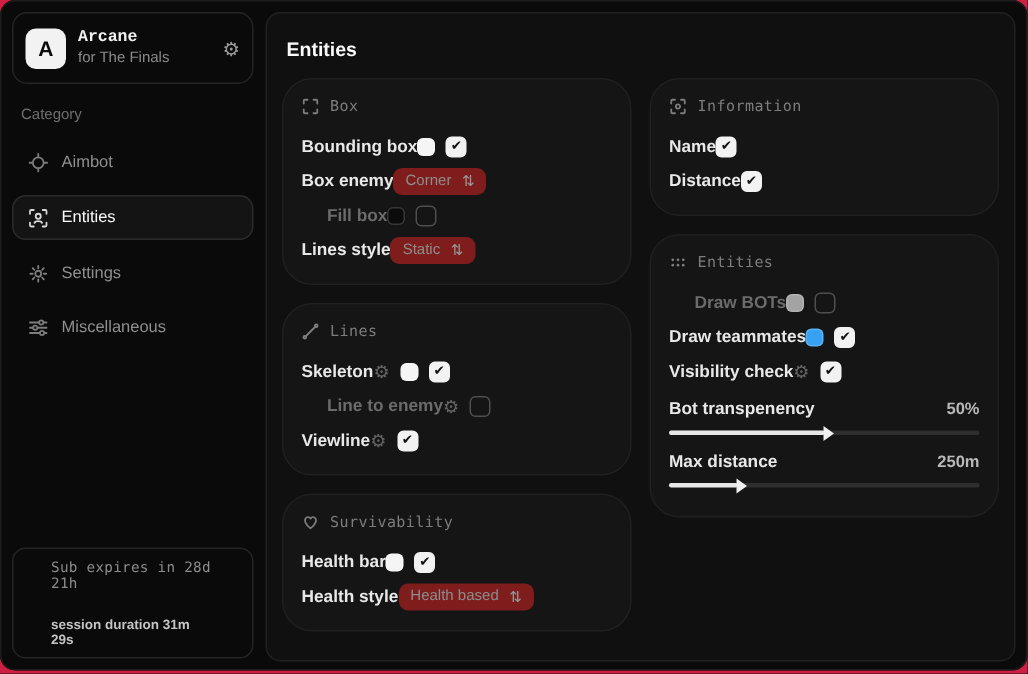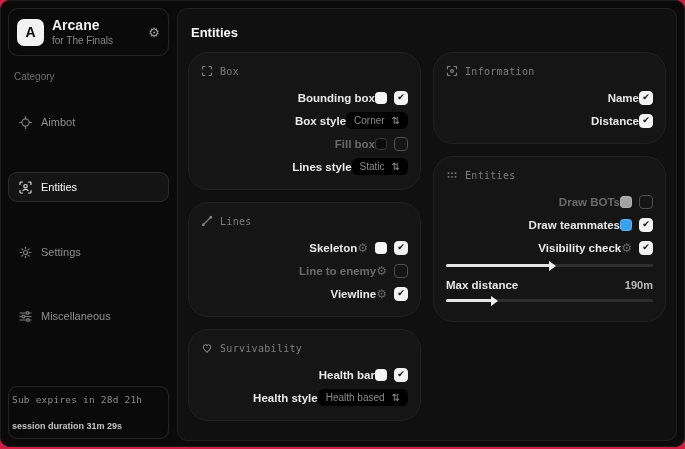--- a/index.html
+++ b/index.html
@@ -17,33 +17,33 @@
   }
   
   .sidebar{width:177px;box-sizing:border-box;padding:8px;display:flex;flex-direction:column;}
   .brand{
     display:flex;align-items:center;gap:8px;
     border:1px solid #242424;border-radius:10px;padding:5px 8px;height:36px;box-sizing:content-box;
   }
   .logo{width:27px;height:27px;border-radius:7px;background:#f2f2f2;color:#0a0a0a;
     display:flex;align-items:center;justify-content:center;font-weight:bold;font-size:14px;}
   .brand-txt{display:flex;flex-direction:column;line-height:1.25;}
-  .brand-name{font-size:14px;font-weight:bold;color:#f0f0f0;}
+  .brand-name{font-size:11px;font-weight:bold;color:#f0f0f0;font-family:Liberation Mono, monospace;}
   .brand-sub{font-size:10px;color:#8a8a8a;}
   .brand-gear{margin-left:auto;color:#9a9a9a;font-size:13px;line-height:1;cursor:pointer;}
   .cat-label{font-size:10px;color:#6f6f6f;margin:15px 6px 8px 6px;}
   .nav-item{
-    display:flex;align-items:center;gap:9px;height:26px;padding:0 10px;margin:18px 0;
+    display:flex;align-items:center;gap:9px;height:26px;padding:0 10px;margin:4px 0;
     border:1px solid transparent;border-radius:9px;color:#8f8f8f;font-size:11px;cursor:pointer;text-align:center;
   }
   .nav-item.selected{background:#141414;border-color:#2b2b2b;color:#fafafa;height:28px;}
   .nav-item .nicon{display:flex;color:#7d7d7d;}
   .nav-item.selected .nicon{color:#d8d8d8;}
   .side-spacer{flex:1;}
-  .side-footer{border:1px solid #242424;border-radius:9px;padding:7px 3px;}
+  .side-footer{border:1px solid #242424;border-radius:9px;padding:7px 25px;}
   .sf1{font-family:"DejaVu Sans Mono", monospace;font-size:9.5px;color:#8c8c8c;letter-spacing:.2px;}
   .sf2{font-size:9px;font-weight:bold;color:#c4c4c4;margin-top:16px;}
   
   .main{
     flex:1;margin:8px 8px 6px 0;background:#101010;
     border:1px solid #212121;border-radius:10px;
     padding:9px 10px;box-sizing:border-box;
     display:flex;flex-direction:column;
   }
   .page-title{font-size:13px;font-weight:bold;color:#fafafa;margin:7px 0 12px 3px;}
@@ -51,32 +51,32 @@
   .col{flex:1;min-width:0;}
   .card{
     background:#151515;border:1px solid #202020;border-radius:20px;
     padding:9px 12px 11px 12px;margin-bottom:12px;
   }
   .card-title{
     display:flex;align-items:center;gap:7px;margin:3px 0 9px 0;
     font-family:"DejaVu Sans Mono", monospace;font-size:10px;color:#7d7d7d;letter-spacing:.3px;
   }
   .card-title svg{flex:none;}
-  .row{display:flex;align-items:center;justify-content:flex-end;min-height:23px;}
+  .row{display:flex;align-items:center;justify-content:flex-start;min-height:23px;}
   .lbl{font-size:11.5px;font-weight:600;color:#e8e8e8;}
   .lbl.dim{color:#6b6b6b;padding-left:17px;}
   .ctrls{display:flex;align-items:center;gap:7px;}
   .gear{color:#646464;font-size:12px;line-height:1;cursor:pointer;}
   .sw{width:12px;height:12px;border-radius:4px;box-shadow:inset 0 0 0 1px rgba(255,255,255,.18);cursor:pointer;}
   .cb{width:14px;height:14px;box-sizing:border-box;border-radius:4px;border:1.5px solid #4e4e4e;
     display:flex;align-items:center;justify-content:center;cursor:pointer;}
   .cb.on{background:#f2f2f2;border-color:#f2f2f2;}
   .cb.on::after{content:"\2714";font-size:9px;color:#111;line-height:1;}
   .dd{
-    display:inline-flex;align-items:center;gap:7px;background:#000000;border-radius:6px;
+    display:inline-flex;align-items:center;gap:7px;background:#7f1d1d;border-radius:6px;
     padding:3px 8px;font-size:10px;color:#8d8d8d;cursor:pointer;
   }
   .dd .ddi{font-size:10px;color:#9a9a9a;}
   .sgroup{margin-top:4px;}
   .srow{display:flex;align-items:center;justify-content:space-between;min-height:19px;}
   .sval{font-size:11px;font-weight:600;color:#b9b9b9;}
   .track{position:relative;height:3px;background:#2e2e2e;border-radius:2px;margin:5px 0 8px 0;cursor:pointer;}
   .fill{position:absolute;left:0;top:0;height:3px;background:#e6e6e6;border-radius:2px;}
   .fill::after{
     content:"";position:absolute;right:-6px;top:-3.5px;
@@ -185,21 +185,21 @@
             <span>Box</span>
           </div>
           <div class="row">
             <span class="lbl">Bounding box</span>
             <span class="ctrls">
               <span class="sw" style="background: rgb(245, 245, 245);"></span>
               <span class="cb on"></span>
             </span>
           </div>
           <div class="row">
-            <span class="lbl">Box style</span>
+            <span class="lbl">Box enemy</span>
             <span class="dd">
               <span>Corner</span>
               <span class="ddi">⇅</span>
             </span>
           </div>
           <div class="row">
             <span class="lbl dim">Fill box</span>
             <span class="ctrls">
               <span class="sw" style="background: rgb(11, 11, 11);"></span>
               <span class="cb"></span>
@@ -326,29 +326,33 @@
           </div>
           <div class="row">
             <span class="lbl">Visibility check</span>
             <span class="ctrls">
               <span class="gear">⚙</span>
               <span class="cb on"></span>
             </span>
           </div>
 
           <div class="sgroup">
+            <div class="srow">
+              <span class="lbl">Bot transpenency</span>
+              <span class="sval">50%</span>
+            </div>
             <div class="track">
               <div class="fill" style="width: 50%;"></div>
             </div>
           </div>
 
           <div class="sgroup">
             <div class="srow">
               <span class="lbl">Max distance</span>
-              <span class="sval">190m</span>
+              <span class="sval">250m</span>
             </div>
             <div class="track">
               <div class="fill" style="width: 22%;"></div>
             </div>
           </div>
         </div>
 
       </div>
     </div>
   </div>

